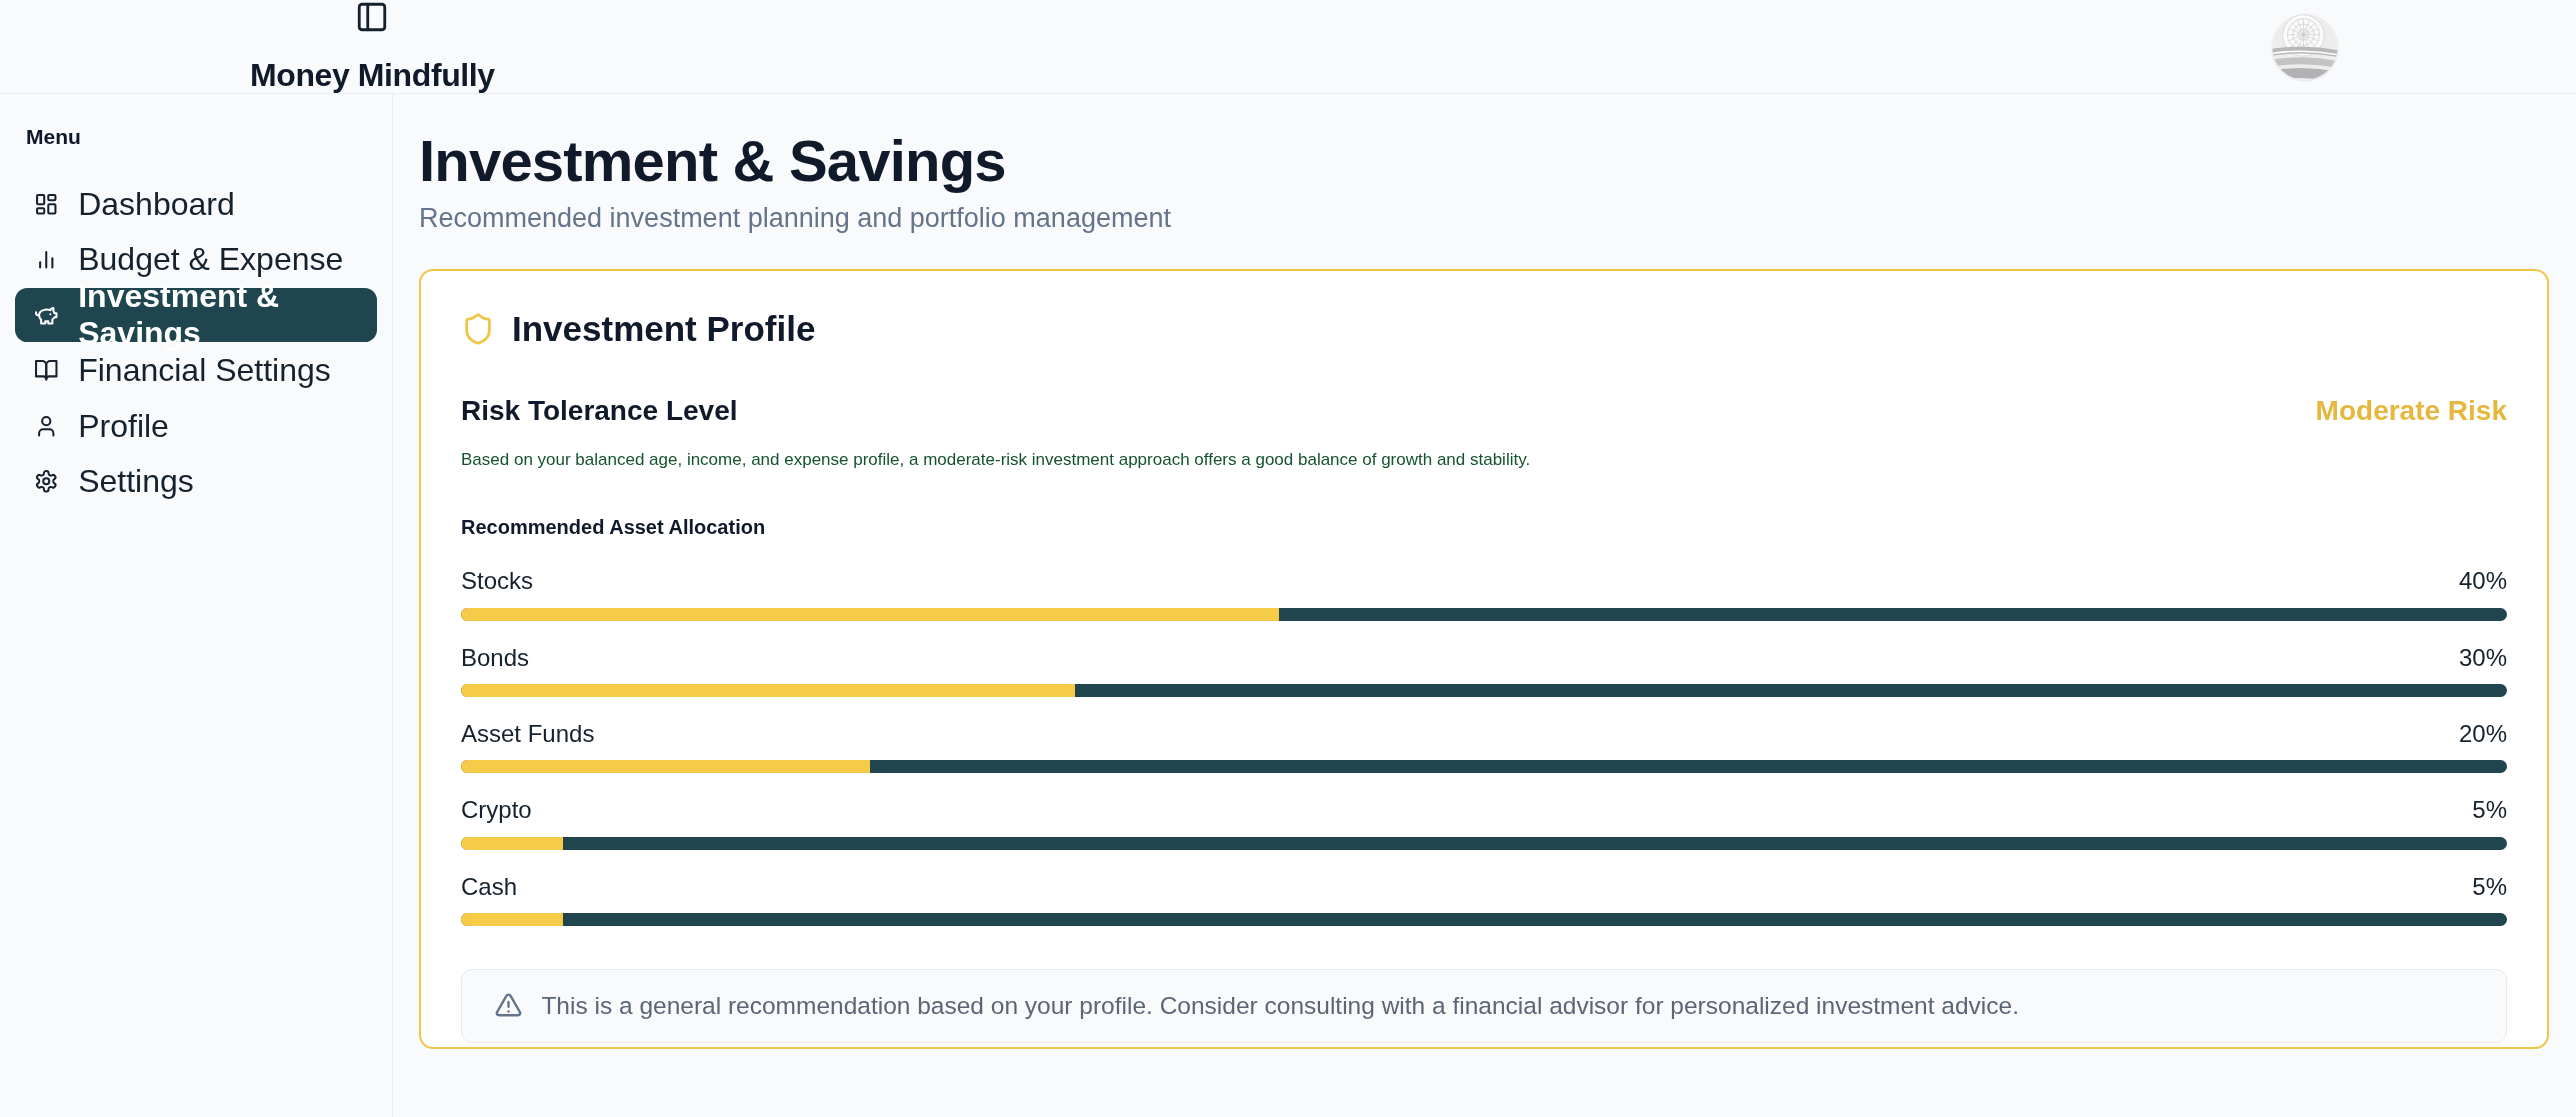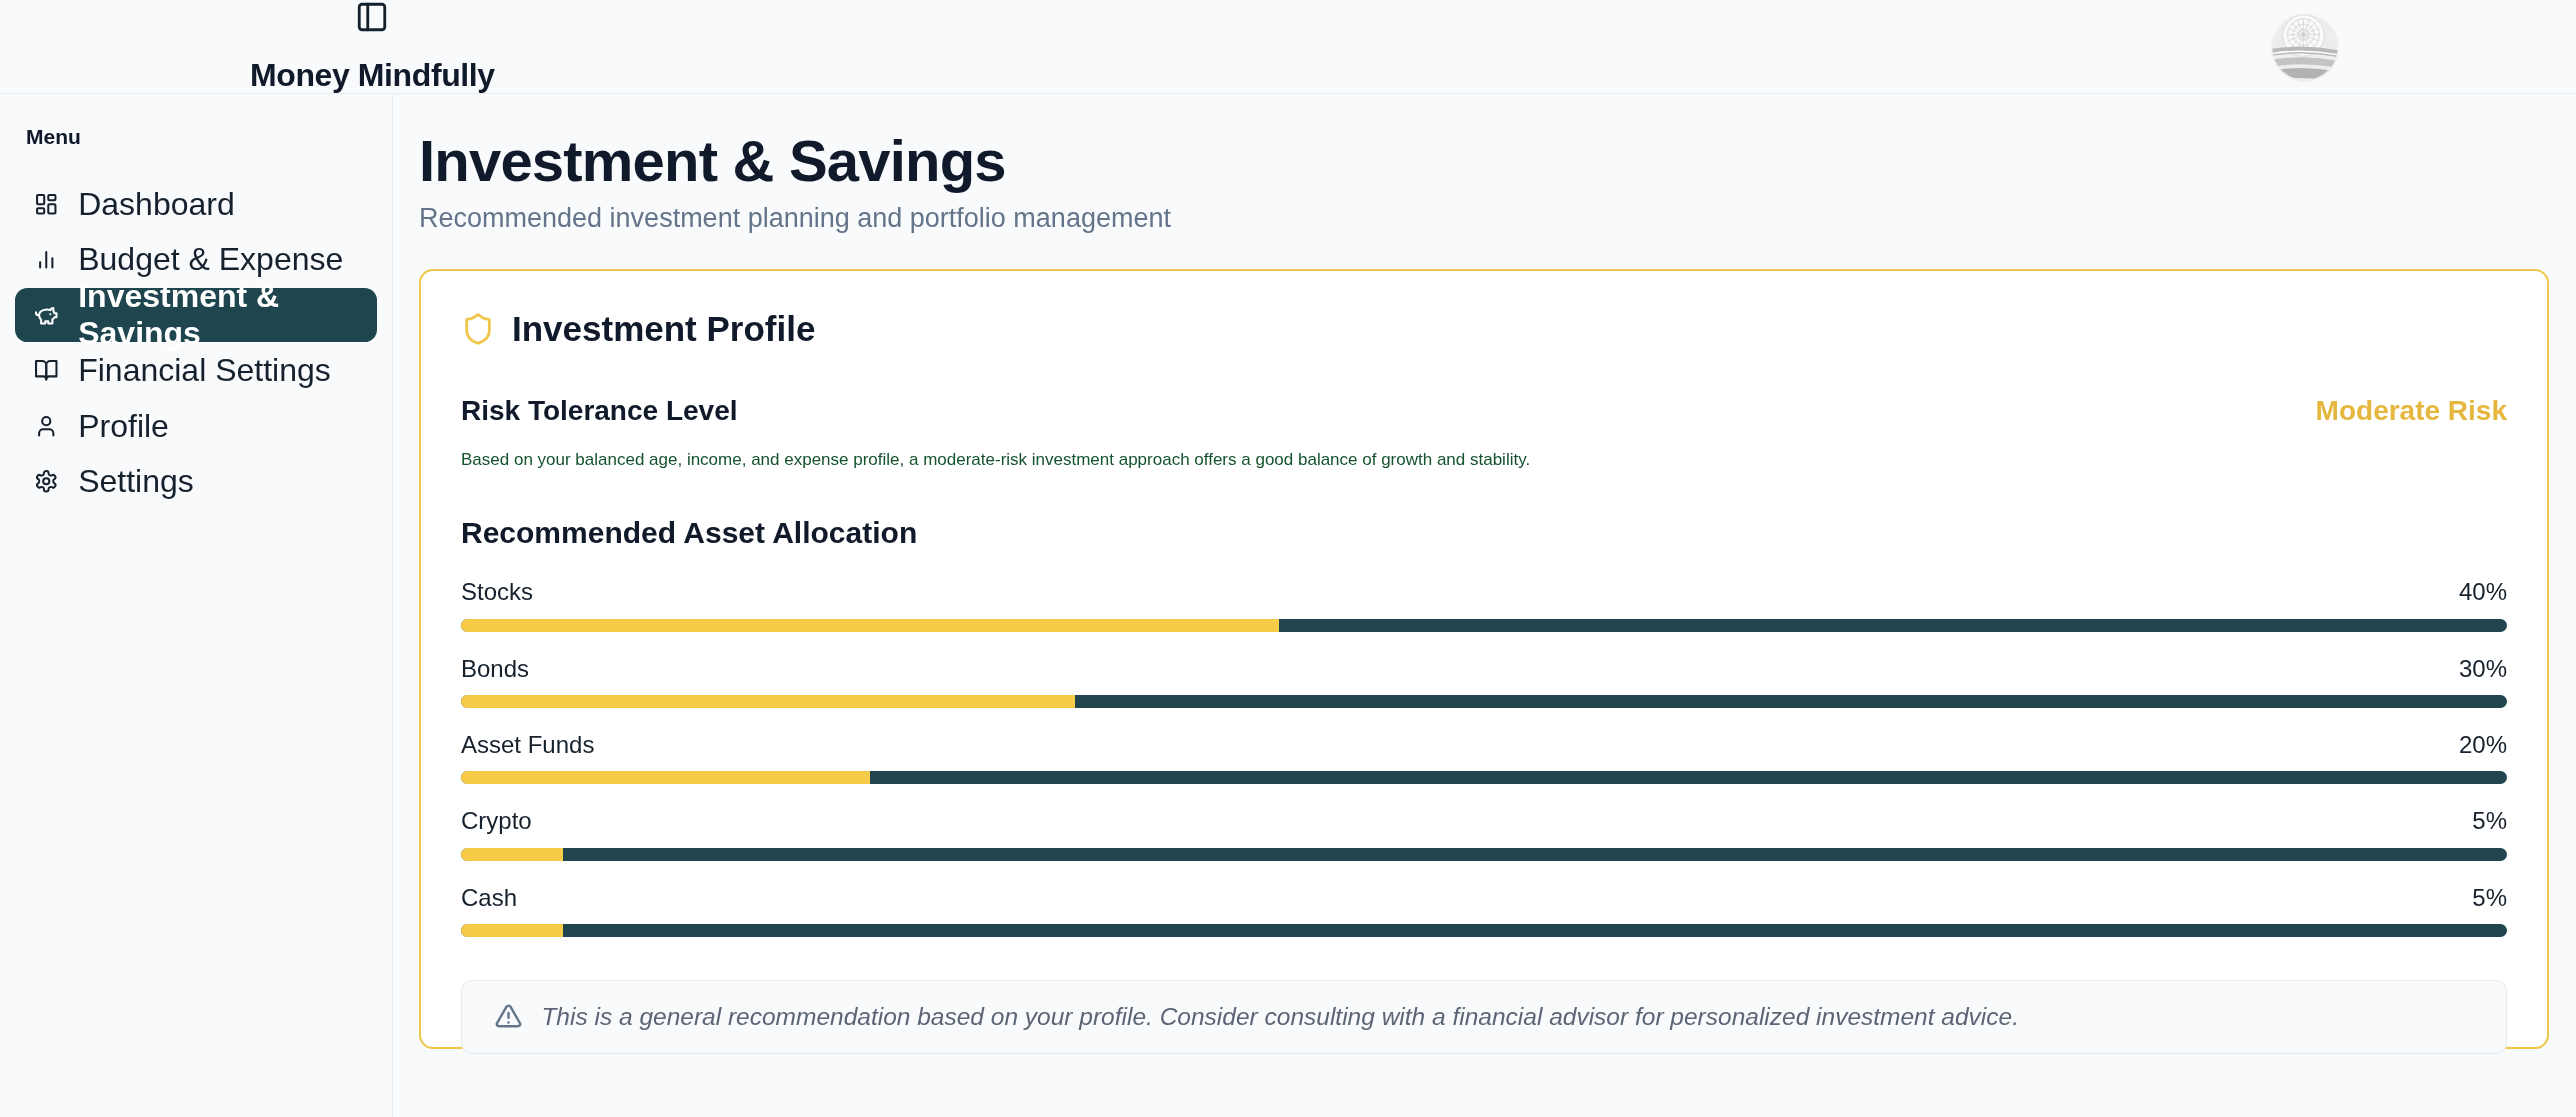--- a/index.html
+++ b/index.html
@@ -69,41 +69,40 @@
   }
   .card-header { display:flex; align-items:center; gap:17px; }
   .card-header svg { width:34px; height:34px; stroke:#f0c64a; flex:0 0 auto; }
   .card-title { font-size:35px; font-weight:700; color:#111a2b; }
 
   .risk-row { display:flex; align-items:center; justify-content:space-between; margin-top:46px; }
   .risk-heading { font-size:28px; font-weight:700; color:#111a2b; }
   .risk-badge { font-size:28px; font-weight:700; color:#e5b73e; }
   .risk-desc { font-size:17px; color:#14532d; margin-top:23px; }
 
-  .alloc-heading { font-size:30px; font-weight:700; color:#111a2b; margin-top:46px; }
+  .alloc-heading { font-size:20px; font-weight:700; color:#111a2b; margin-top:46px; }
   .alloc-list { margin-top:28px; }
   .alloc-row { margin-bottom:23px; }
   .alloc-top { display:flex; align-items:center; justify-content:space-between; font-size:24px; }
   .alloc-label { color:#16212e; }
   .alloc-value { color:#16212e; font-weight:500; }
   .track {
     margin-top:12.3px; height:13px; border-radius:766px;
     background:#21454f; overflow:hidden;
   }
   .fill { height:100%; background:#f5cb47; }
 
   .note {
     margin-top:43px;
     display:flex; align-items:center; gap:18.4px;
     background:#f8fafc;
     border:1.5px solid #e5eaf0;
     border-radius:10.7px;
     padding:24.5px 32px;
     height:74px;
-    font-style:italic;
   }
   .note svg { width:29px; height:29px; stroke:#64748b; flex:0 0 auto; }
   .note p { font-size:24.5px; color:#5b6575; }
 </style>
 </head>
 <body>
 
 <div class="app">
 
   <header>

